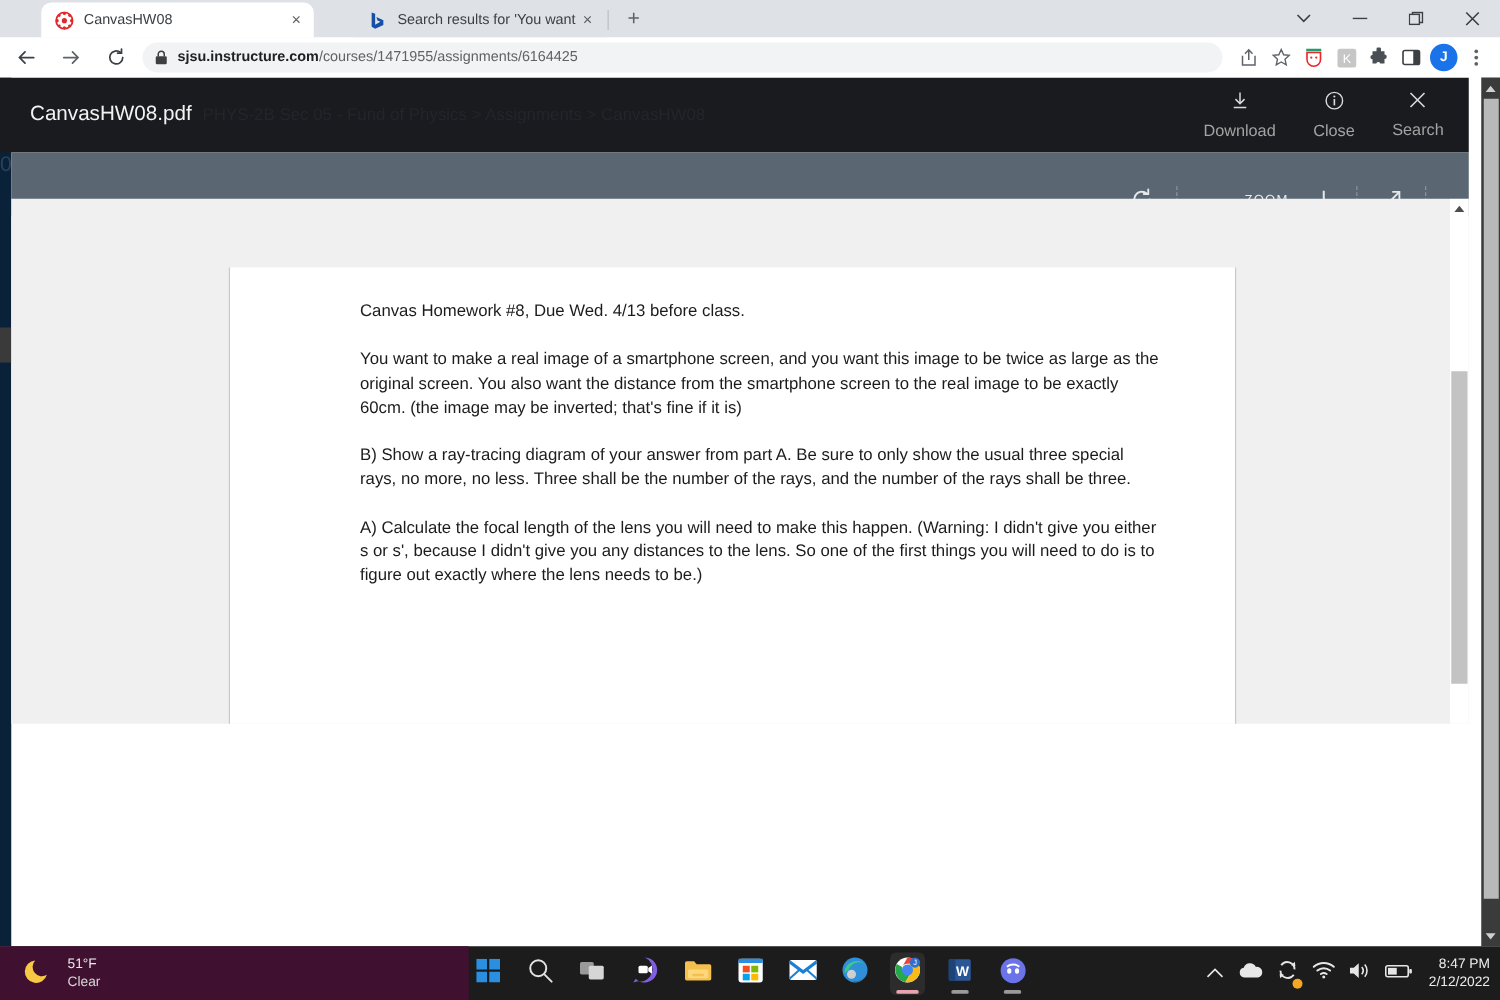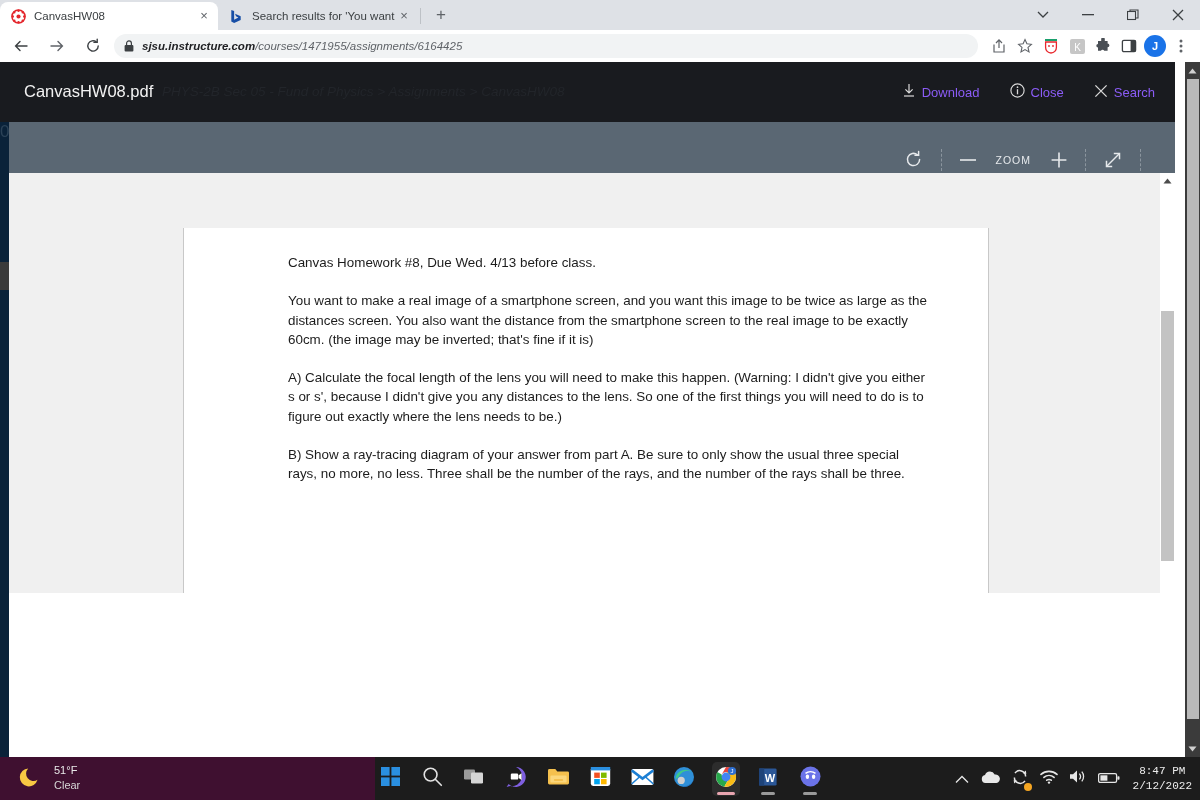--- a/index.html
+++ b/index.html
@@ -11,21 +11,21 @@
   #app { position: relative; width: 1200px; height: 800px; }
 
   
   .chrome-tabstrip {
     position: absolute; left: 0; top: 0; width: 1200px; height: 30px;
     background: #dee1e6; display: flex; align-items: flex-end;
   }
   .tab {
     height: 28px; display: flex; align-items: center;
     padding: 0 6px 0 10px; border-radius: 8px 8px 0 0;
-    font-size: 11.5px; color: #3c4043; position: relative;
+    font-size: 11.5px; color: #3c4043; position: relative; margin-left: 33px;
   }
   .tab.active { background: #ffffff; width: 218px; }
   .tab.inactive { background: #dee1e6; width: 200px; color: #3c4043; }
   .tab-favicon { width: 16px; height: 16px; flex: 0 0 16px; margin-right: 8px;
                  display: flex; align-items: center; justify-content: center; }
   .tab-title { flex: 1 1 auto; white-space: nowrap; overflow: hidden;
                text-overflow: clip; font-size: 11.5px; }
   .tab-close { width: 16px; height: 16px; flex: 0 0 16px; position: relative;
                color: #5f6368; font-size: 13px; line-height: 16px; text-align: center; }
   .tab-sep { width: 1px; height: 16px; background: #bdc1c6; margin: 0 2px 6px 2px; }
@@ -68,33 +68,33 @@
                           height: 28px; background: #3a3a3a; }
 
   .doc-header { position: absolute; left: 0; top: 0; width: 1175px; height: 60px;
                 background: #191b1f; }
   .doc-header-bg-text { position: absolute; left: 162px; top: 22px;
                         font-size: 13.5px; color: #22252a; white-space: nowrap; }
   .doc-title { position: absolute; left: 24px; top: 20px; font-size: 16.5px;
                color: #f2f2f2; }
   .doc-actions { position: absolute; right: 12px; top: 0; height: 60px;
                  display: flex; align-items: center; gap: 14px; }
-  .doc-action { display: flex; align-items: center; gap: 6px; color: #8b5cf6;
-                font-size: 13px; padding: 4px 8px; }
+  .doc-action { display: flex; align-items: center; gap: 6px; color: #a3a3a3;
+                font-size: 13px; padding: 4px 8px; flex-direction: column; }
 
   .zoombar { position: absolute; left: 9px; top: 60px; width: 1166px; height: 51px;
              background: #5a6773; }
   .zoombar-inner { position: absolute; right: 30px; top: 12px; height: 51px;
                    display: flex; align-items: center; color: #e6e9ec; }
   .zb-btn { display: flex; align-items: center; justify-content: center;
             padding: 0 14px; height: 26px; }
   .zb-div { width: 0; border-left: 1px dashed #8b959e; height: 22px; margin: 0 4px; }
   .zb-label { font-size: 10.5px; letter-spacing: 1px; padding: 0 6px; }
 
-  .viewer { position: absolute; left: 9px; top: 111px; width: 1166px; height: 420px;
+  .viewer { position: absolute; left: 9px; top: 97px; width: 1166px; height: 420px;
             background: #f0f0f0; overflow: hidden; }
   .pdf-page { position: absolute; left: 174px; top: 55px; width: 806px; height: 700px;
               background: #ffffff; border-left: 1px solid #c8c8c8;
               border-right: 1px solid #c8c8c8; }
   .pdf-text { position: absolute; left: 104px; top: 25px; width: 640px;
               font-family: "Liberation Sans", sans-serif; font-size: 13.4px;
               color: #1c1c1c; line-height: 19.3px; }
   .pdf-text p { margin-bottom: 19px; }
 
   
@@ -123,24 +123,24 @@
   .tb-center { position: absolute; left: 0; top: 0; width: 1200px; height: 43px;
                display: flex; align-items: center; justify-content: center; gap: 14px; }
   .tb-app { width: 28px; height: 34px; position: relative; display: flex;
             align-items: center; justify-content: center; }
   .tb-app .ind { position: absolute; bottom: 1px; left: 50%; transform: translateX(-50%);
                  width: 14px; height: 3px; border-radius: 2px; background: #9a9a9a; }
   .tb-app.active-chrome { background: #2c2c2c; border-radius: 5px; }
   .tb-app.active-chrome .ind { background: #e8a5b0; width: 18px; }
   .tray { position: absolute; right: 8px; top: 0; height: 43px; display: flex;
           align-items: center; gap: 11px; color: #e6e6e6; }
-  .clock { text-align: center; font-size: 11px; line-height: 15px; color: #ededed;
-           margin-left: 2px; font-family: Liberation Mono, monospace; }
-
-  .dtxt { white-space: nowrap; font-style: italic; }
+  .clock { text-align: right; font-size: 11px; line-height: 15px; color: #ededed;
+           margin-left: 2px; }
+
+  .dtxt { white-space: nowrap; }
 </style>
 </head>
 <body>
 
 <div id="app">
 
   <div class="chrome-tabstrip">
 
     <div class="tab active">
       <span class="tab-favicon">
@@ -348,23 +348,23 @@
           </svg>
         </div>
         <div class="zb-div"></div>
       </div>
     </div>
 
     <div class="viewer">
       <div class="pdf-page">
         <div class="pdf-text">
           <p>Canvas Homework #8, Due Wed. 4/13 before class.</p>
-          <p>You want to make a real image of a smartphone screen, and you want this image to be twice as large as the distances screen.  You also want the distance from the smartphone screen to the real image to be exactly 60cm.   (the image may be inverted; that's fine if it is)</p>
+          <p>You want to make a real image of a smartphone screen, and you want this image to be twice as large as the original screen.  You also want the distance from the smartphone screen to the real image to be exactly 60cm.   (the image may be inverted; that's fine if it is)</p>
+          <p>B) Show a ray-tracing diagram of your answer from part A.  Be sure to only show the usual three special rays, no more, no less.  Three shall be the number of the rays, and the number of the rays shall be three.</p>
           <p>A) Calculate the focal length of the lens you will need to make this happen.  (Warning:  I didn't give you either s or s', because I didn't give you any distances to the lens.  So one of the first things you will need to do is to figure out exactly where the lens needs to be.)</p>
-          <p>B) Show a ray-tracing diagram of your answer from part A.  Be sure to only show the usual three special rays, no more, no less.  Three shall be the number of the rays, and the number of the rays shall be three.</p>
         </div>
       </div>
 
       <div class="inner-sb">
         <div class="arrow">
           <svg width="9" height="6" viewBox="0 0 9 6">
               <path d="M4.5 0.5 L8.5 5.5 L0.5 5.5 Z" fill="#4d4d4d"></path>
             </svg>
         </div>
         <div class="thumb"></div>

